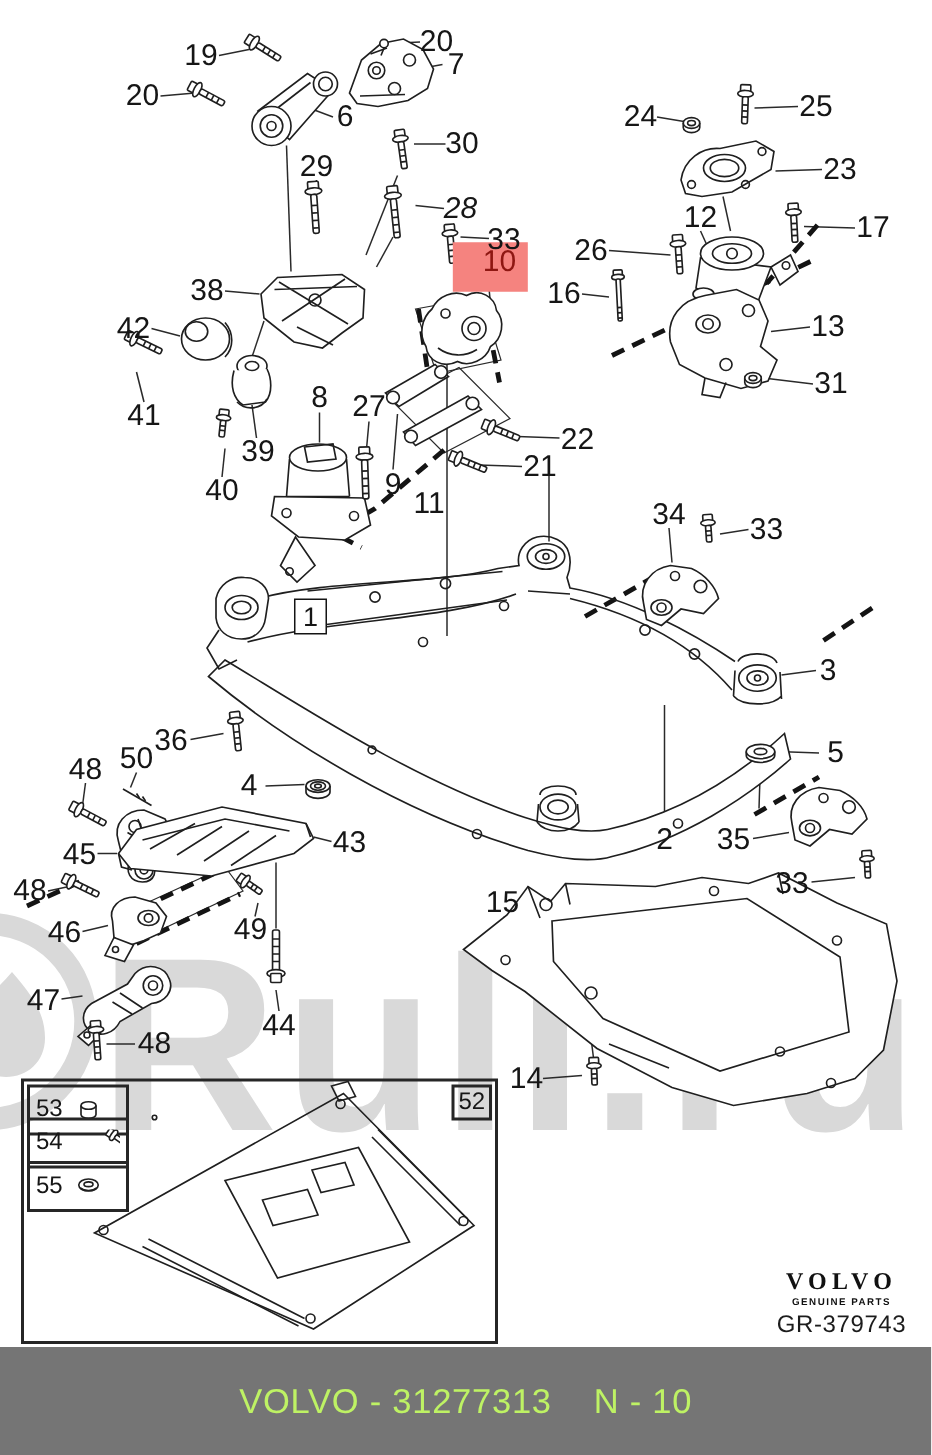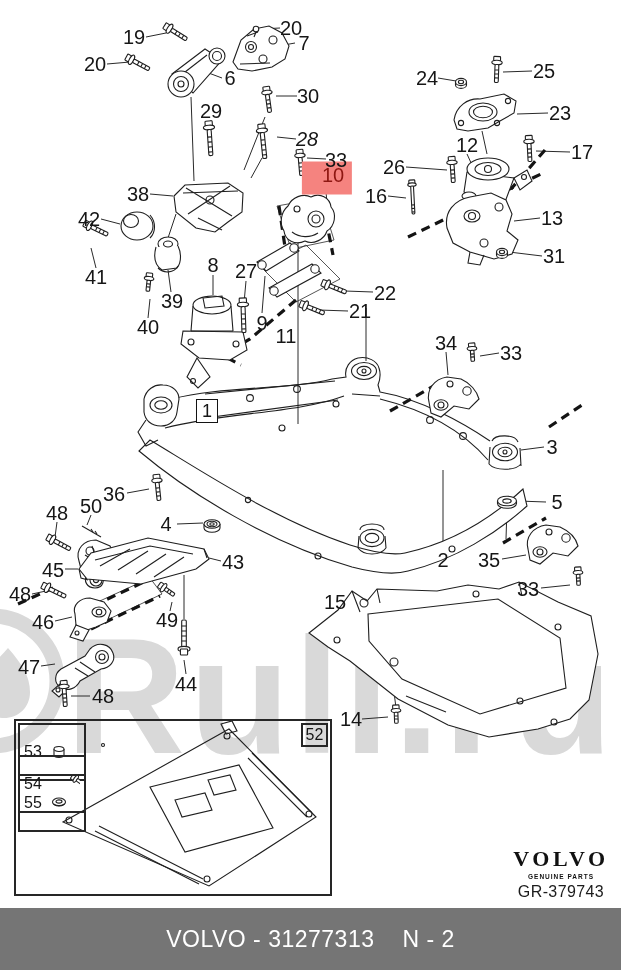--- a/index.html
+++ b/index.html
@@ -10,29 +10,29 @@
   .callout{position:absolute;transform:translate(-50%,-50%);font-size:20px;color:#161616;
            line-height:1;white-space:nowrap;z-index:5;}
   .callout.boxed{border:1.8px solid #141414;background:#fff;padding:2px 5px;font-size:18px;z-index:5;}
   .callout.highlight{background:var(--hl,#f5837f);color:var(--hlt,#8e1712);
            padding:3px 8px 10px 20px;z-index:4;}
   .inset{position:absolute;left:14px;top:719px;width:314px;height:173px;
          border:2px solid #262626;z-index:3;background:transparent;}
   .inset-tag{position:absolute;top:2px;right:2px;width:23px;height:20px;border:2px solid #262626;
          display:flex;align-items:center;justify-content:center;font-size:16px;color:#161616;background:transparent;}
   .hw-item{position:absolute;left:2px;width:56px;height:20px;border:2px solid #262626;
-         display:flex;align-items:center;gap:7px;padding:17px 4px;font-size:16px;color:#161616;background:transparent;}
-  .hw-1{top:2px;} .hw-2{top:34px;gap:28px;} .hw-3{top:53px;}
+         display:flex;align-items:center;gap:7px;padding:5px 4px;font-size:16px;color:#161616;background:transparent;}
+  .hw-1{top:2px;} .hw-2{top:24px;gap:28px;} .hw-3{top:53px;}
   .hw-icon{display:block;}
   .brand{position:absolute;left:503px;top:846px;width:116px;text-align:center;z-index:3;color:#111;}
-  .brand-name{font-family:"Liberation Serif",serif;font-weight:bold;font-size:22px;letter-spacing:3.5px;}
+  .brand-name{font-family:"Liberation Serif",serif;font-weight:bold;font-size:16px;letter-spacing:3.5px;}
   .brand-tag{font-size:6.5px;font-weight:bold;letter-spacing:1px;margin-top:1px;}
   .brand-code{font-size:16px;margin-top:3px;letter-spacing:0.4px;color:#1c1c1c;}
-  .footer{position:absolute;left:0;right:0;bottom:0;height:62px;background:var(--bar,#757575);
-         display:flex;align-items:center;justify-content:center;color:#ffffff;font-size:23px;
+  .footer{position:absolute;left:0;right:0;bottom:0;height:72px;background:var(--bar,#757575);
+         display:flex;align-items:center;justify-content:center;color:#bef264;font-size:23px;
          letter-spacing:0.5px;z-index:6;}
   .footer .sep{display:inline-block;width:28px;}
   
   .o{fill:#fff;stroke:#1f1f1f;stroke-width:1.1;}
   .n{fill:none;stroke:#1f1f1f;stroke-width:1.1;}
   .thin{fill:none;stroke:#2a2a2a;stroke-width:0.8;}
   .ldr{fill:none;stroke:#2a2a2a;stroke-width:1;}
   .hd{fill:none;stroke:#141414;stroke-width:3.2;stroke-dasharray:9 6;}
   .wm{fill:#d9d9d9;}
   .wmr{fill:none;stroke:#d9d9d9;stroke-width:15;}
@@ -509,16 +509,16 @@
 
   <div class="brand">
     <div class="brand-name">VOLVO</div>
     <div class="brand-tag">GENUINE PARTS</div>
     <div class="brand-code">GR-379743</div>
   </div>
 
   <div class="footer">
     <span>VOLVO - 31277313</span>
     <span class="sep"></span>
-    <span>N - 2</span>
+    <span>N - 10</span>
   </div>
 
 </div>
 
 </body></html>

